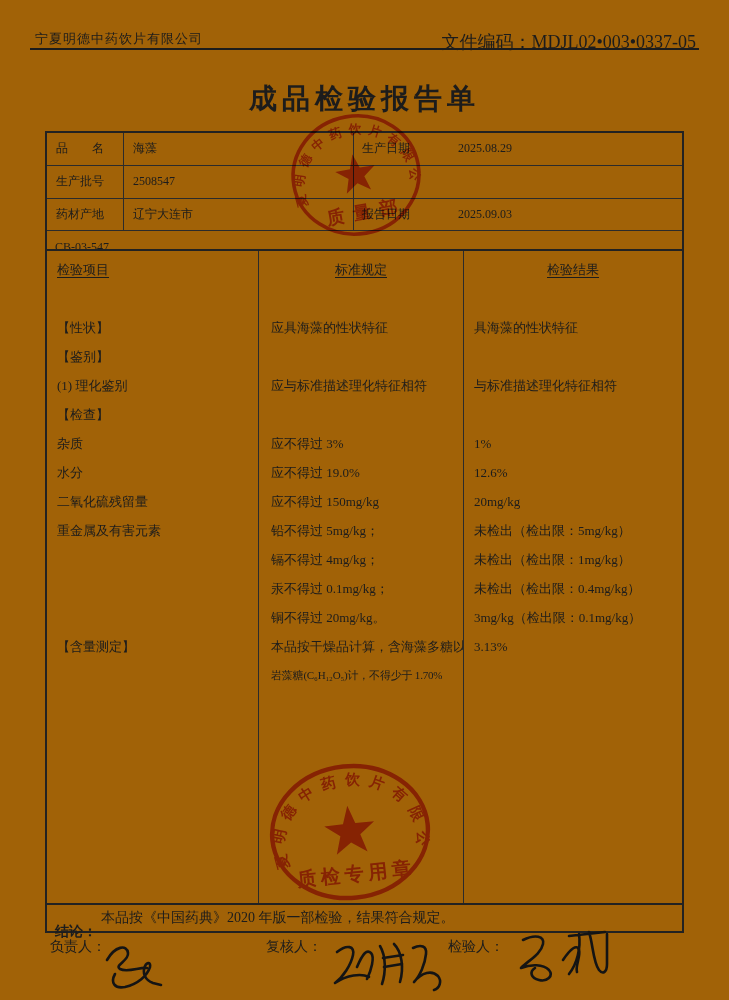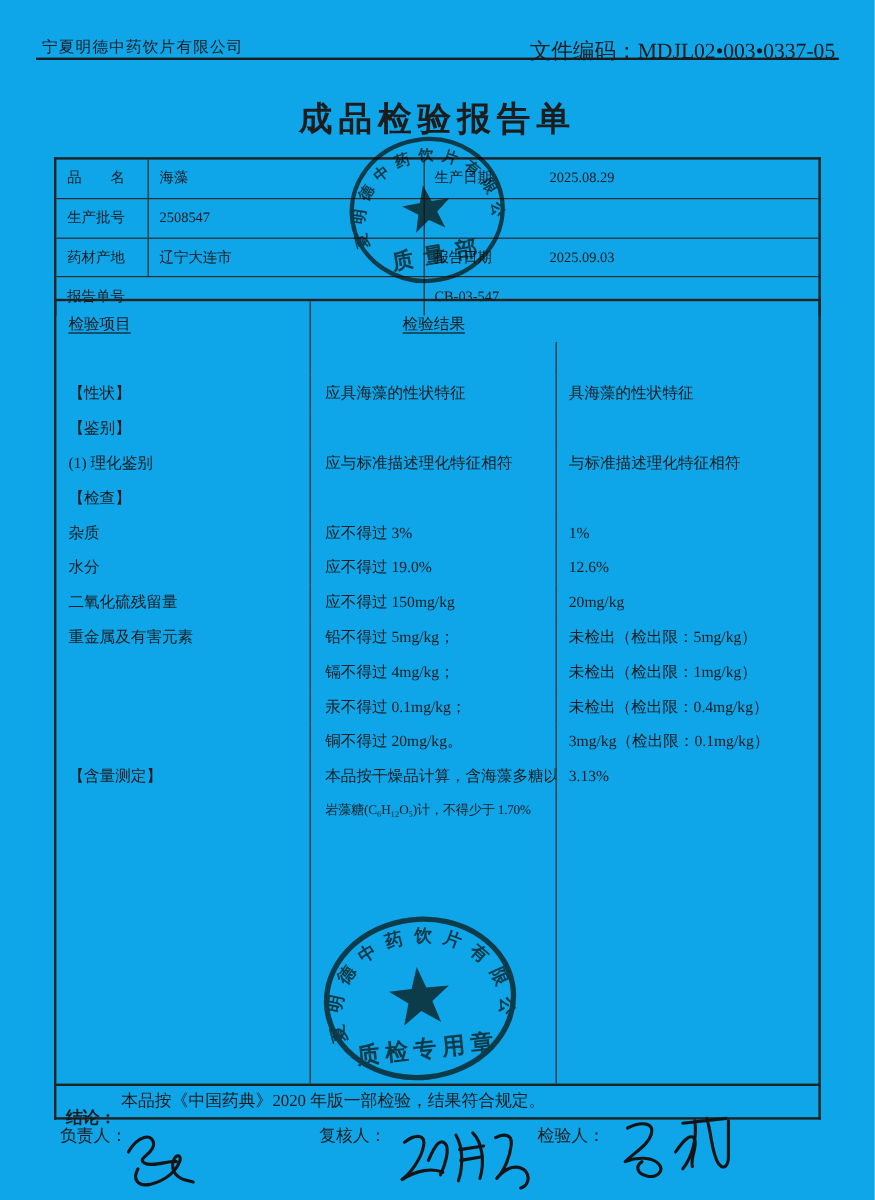--- a/index.html
+++ b/index.html
@@ -1,17 +1,17 @@
 <!DOCTYPE html>
 <html><head>
 <meta charset="utf-8">
 <style>
   html,body{margin:0;padding:0;background:#e9e9e9;}
   .page{
-    position:relative;width:729px;height:1000px;background:#0ea5e9;
+    position:relative;width:729px;height:1000px;background:#a16207;
     font-family:"Liberation Serif","DejaVu Serif",serif;color:#1c1c1c;
     overflow:hidden;margin:0 auto;
   }
   
   .hdr-company{position:absolute;left:35px;top:30px;font-size:13px;letter-spacing:1px;}
   .hdr-code{position:absolute;right:33px;top:30px;font-size:18px;}
   .hdr-rule{position:absolute;left:30px;top:48px;width:669px;height:2px;background:#1c1c1c;}
   .doc-title{
     position:absolute;left:0;top:80px;width:729px;text-align:center;
     font-size:28px;font-weight:bold;letter-spacing:5px;
@@ -92,28 +92,28 @@
     </div>
     <div class="i-row">
       <div class="i-cell i-lab">药材产地</div>
       <div class="i-cell i-val">辽宁大连市</div>
       <div class="i-cell i-right">
         <span class="rl">报告日期</span>
         <span>2025.09.03</span>
       </div>
     </div>
     <div class="i-row">
-      <div class="i-cell i-span2">报告单号</div>
       <div class="i-cell i-right">CB-03-547</div>
     </div>
   </div>
 
   <div class="main-table">
     <div class="t-row t-head">
       <div class="cell c1"><u>检验项目</u></div>
+      <div class="cell c2"><u>标准规定</u></div>
       <div class="cell c3"><u>检验结果</u></div>
     </div>
     <div class="t-row t-spacer">
       <div class="cell c1"></div>
         <div class="cell c2"></div>
         <div class="cell c3"></div>
     </div>
     <div class="rows-host"><div class="t-row">
           <div class="cell c1">【性状】</div>
           <div class="cell c2">应具海藻的性状特征</div>

